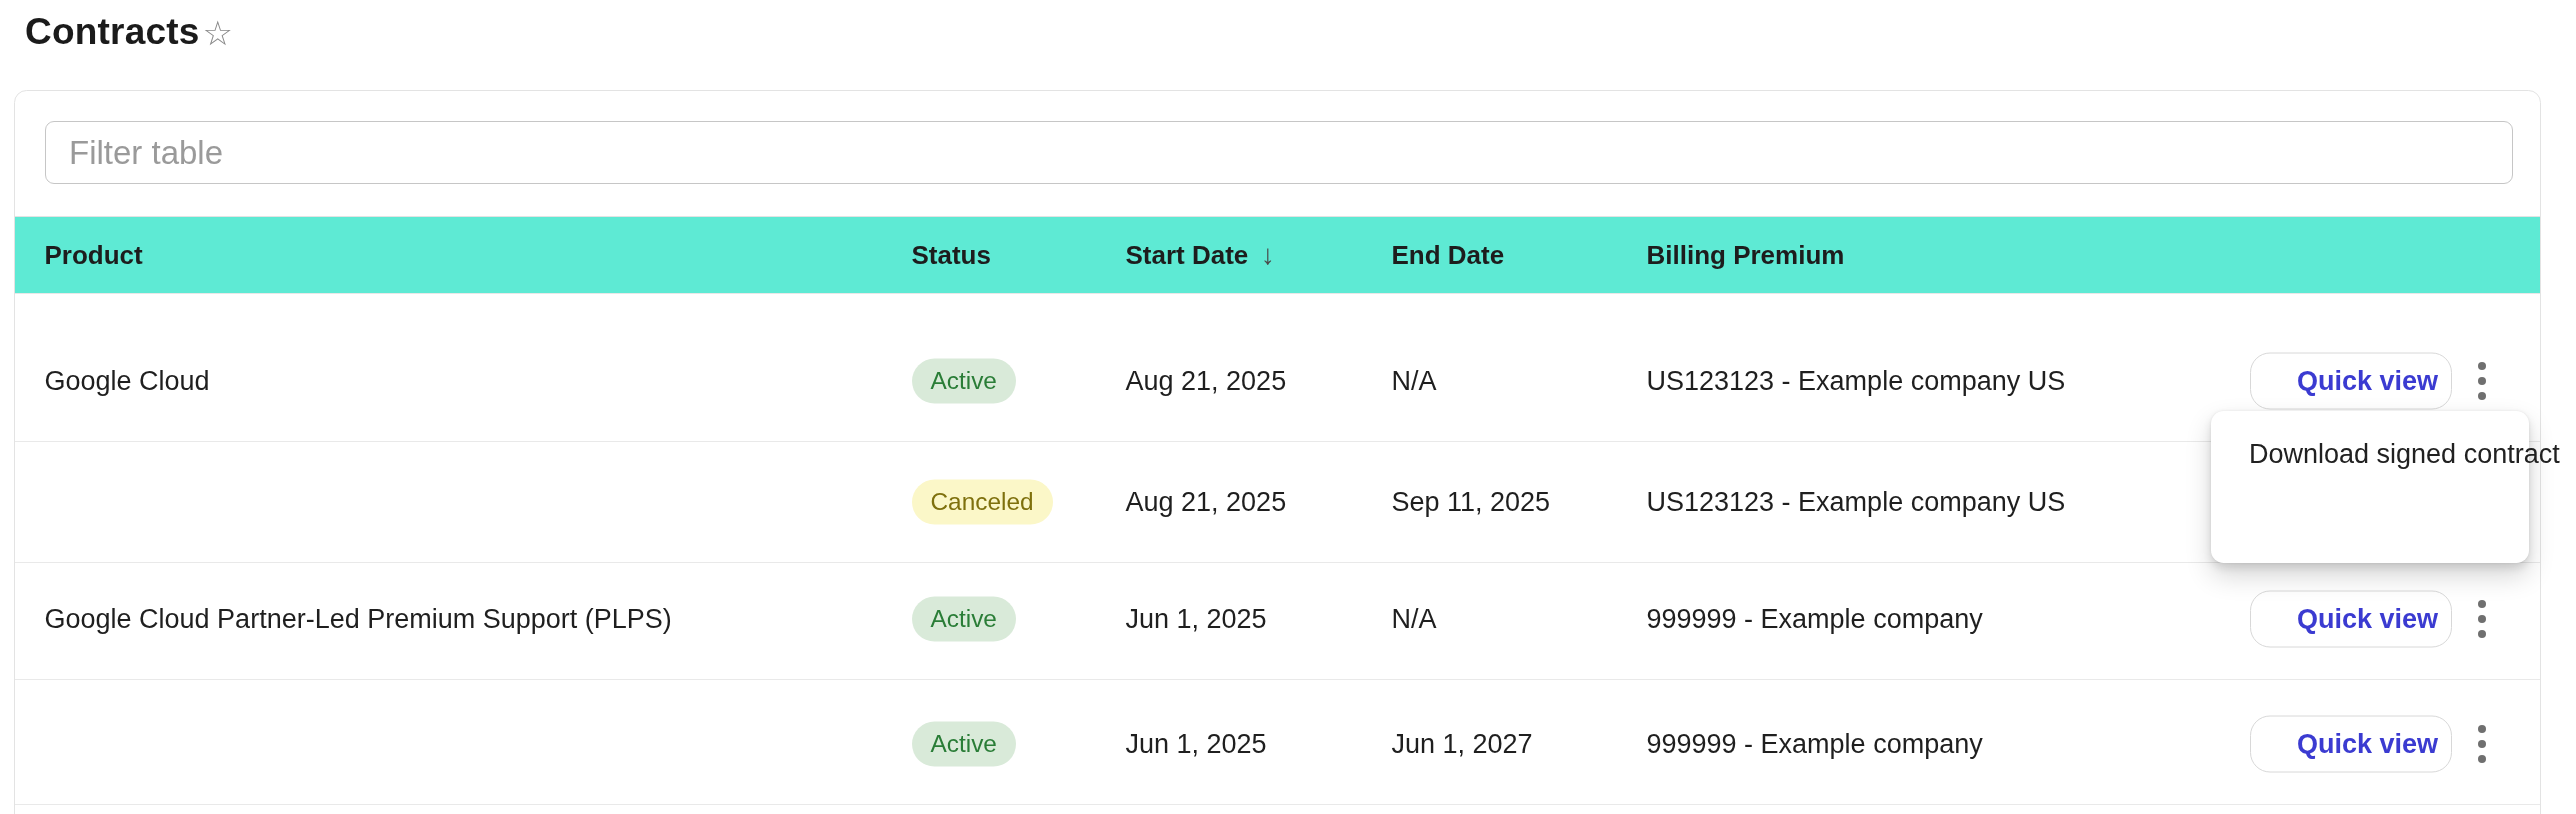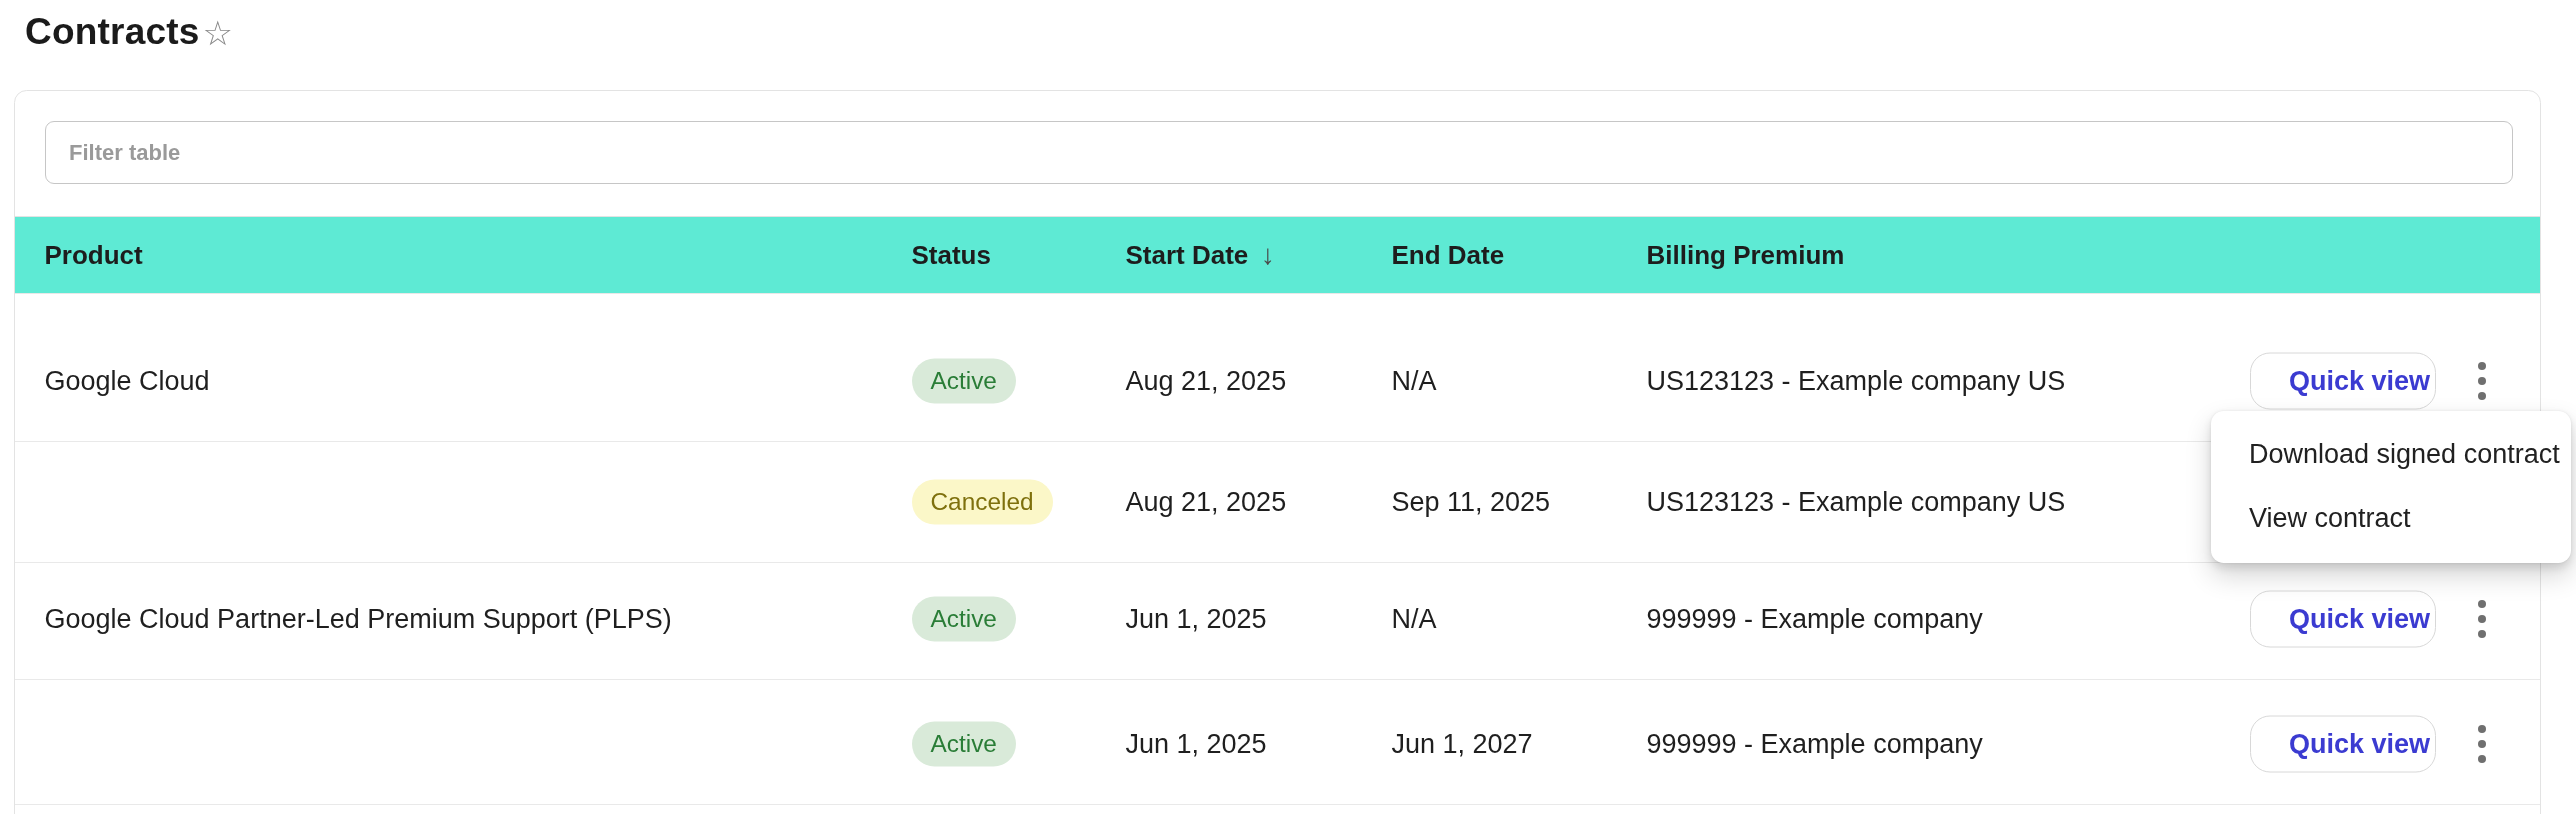--- a/index.html
+++ b/index.html
@@ -19,23 +19,22 @@
   
   .card {
     position:absolute; left:13.5px; top:90px; width:2527px; height:885px;
     background:#fff; border:1.8px solid #e3e3e3; border-radius:12.6px;
   }
 
   
   .filter-input {
     position:absolute; left:30px; top:30px; width:2468px; height:63px;
     border:1.8px solid #c6c6c6; border-radius:9px; background:#fff;
-    font-size:22px; padding:0 23.5px; color:#0c4a6e; outline:none;
+    font-size:33px; padding:0 23.5px; color:#0c4a6e; outline:none;
     font-family:"Liberation Sans","DejaVu Sans",sans-serif;
-    font-weight:bold;
   }
   .filter-input::placeholder { color:#9a9a9a; opacity:1; }
 
   
   .thead {
     position:absolute; left:0; top:125px; width:100%; height:78px;
     background:#5eead4; border-top:1.8px solid #e3e3e3; border-bottom:1.8px solid #e8e8e8;
   }
   .cell { position:absolute; top:50%; transform:translateY(-50%); font-size:27px; white-space:nowrap; }
   .hcell { font-weight:700; font-size:26px; color:#1d1d1d; display:flex; align-items:center; }
@@ -53,39 +52,39 @@
   .chip {
     display:inline-block; padding:9px 19px; border-radius:25px;
     font-size:24.4px; font-weight:400; line-height:1.1;
   }
   .chip--active   { background:#d9ead9; color:#2a7d37; }
   .chip--canceled { background:#fbf7c8; color:#7e700d; }
 
   
   .quick-view-btn {
     position:absolute; left:2235px; top:50%; transform:translateY(-50%);
-    width:186px; height:57px; background:#fff;
+    width:202px; height:57px; background:#fff;
     border:1.8px solid #d8d8d8; border-radius:20px;
     color:#3b3bd1; font-size:27px; font-weight:700;
     display:flex; align-items:center; justify-content:center;
     cursor:pointer; font-family:"Liberation Sans","DejaVu Sans",sans-serif;padding-left:34px;
   }
   .kebab-btn {
     position:absolute; left:2442px; top:50%; transform:translateY(-50%);
     width:51px; height:58px; background:transparent; border:none; cursor:pointer;
     display:flex; flex-direction:column; align-items:center; justify-content:center; gap:7.2px;
   }
   .kebab-dot { width:8.1px; height:8.1px; border-radius:50%; background:#6f6f6f; }
 
   
   .context-menu {
-    position:absolute; left:2211px; top:411px; width:360px; height:152px;
+    position:absolute; left:2211px; top:411px; width:318px; height:152px;
     background:#fff; border-radius:12.6px; z-index:10;
     box-shadow:0 12.6px 27px rgba(0,0,0,.16), 0 4.5px 9px rgba(0,0,0,.10), 0 0 2.7px rgba(0,0,0,.08);
-    padding:11.7px 0; display:flex; flex-direction:column;
+    padding:11.7px 0; display:flex; 
   }
   .menu-item {
     height:64px; display:flex; align-items:center; padding:0 38px;
     font-size:27px; color:#212121; white-space:nowrap; cursor:pointer;
   }
 </style>
 </head>
 <body>
 
 <div class="title-row">

